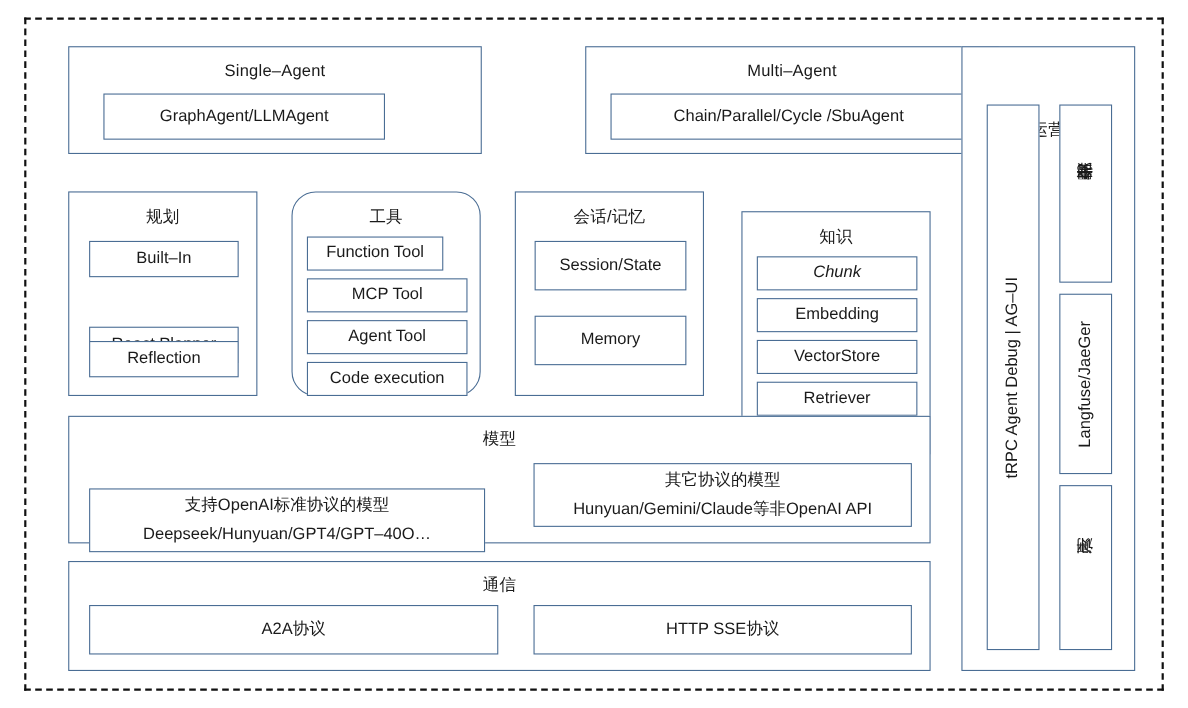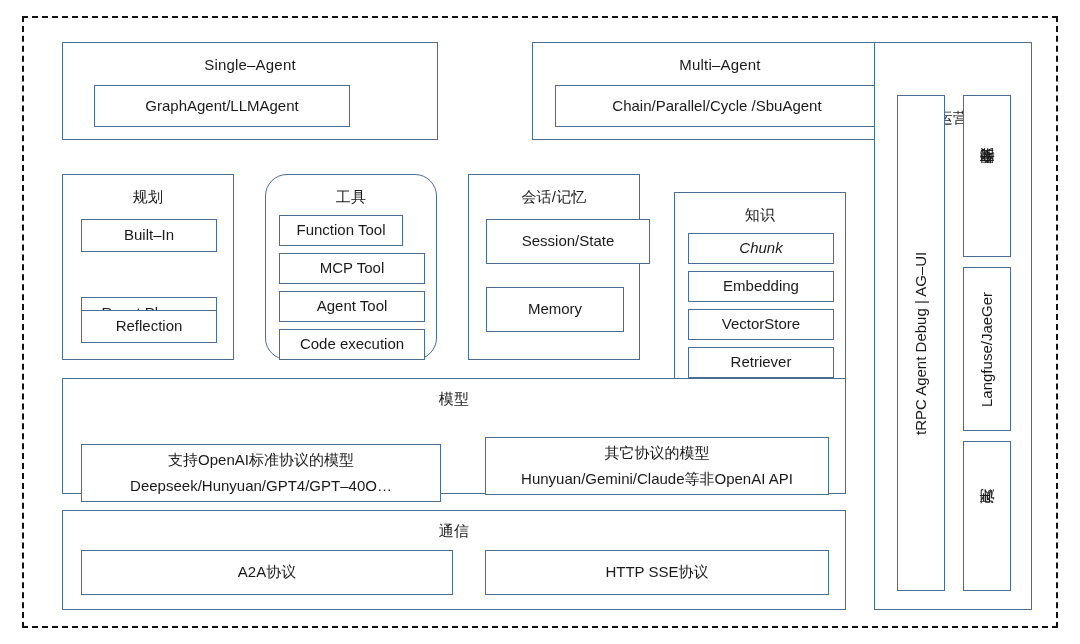--- a/index.html
+++ b/index.html
@@ -103,39 +103,39 @@
   <div class="box" style="left:265px; top:174px; width:172px; height:186px;border-radius:22px;">
     <div class="group-title" style="top:13px;">工具</div>
     <div class="leaf" style="left:13px; top:40px; width:124px; height:31px;">Function Tool</div>
     <div class="leaf" style="left:13px; top:78px; width:146px; height:31px;">MCP Tool</div>
     <div class="leaf" style="left:13px; top:116px; width:146px; height:31px;">Agent Tool</div>
     <div class="leaf" style="left:13px; top:154px; width:146px; height:31px;">Code execution</div>
   </div>
 
   <div class="box" style="left:468px; top:174px; width:172px; height:186px;">
     <div class="group-title" style="top:13px;">会话/记忆</div>
-    <div class="leaf" style="left:17px; top:44px; width:164px; height:45px;">Session/State</div>
+    <div class="leaf" style="left:17px; top:44px; width:138px; height:45px;">Session/State</div>
     <div class="leaf" style="left:17px; top:112px; width:138px; height:45px;">Memory</div>
   </div>
 
   <div class="box" style="left:674px; top:170px; width:172px; height:221px;margin-top:22px;">
     <div class="group-title" style="top:13px;">知识</div>
     <div class="leaf" style="left:13px; top:40px; width:146px; height:31px;font-style:italic;">Chunk</div>
     <div class="leaf" style="left:13px; top:78px; width:146px; height:31px;">Embedding</div>
     <div class="leaf" style="left:13px; top:116px; width:146px; height:31px;">VectorStore</div>
     <div class="leaf" style="left:13px; top:154px; width:146px; height:31px;">Retriever</div>
   </div>
 
   <div class="box" style="left:62px; top:378px; width:784px; height:116px;">
     <div class="group-title" style="top:11px;">模型</div>
     <div class="leaf two-line" style="left:18px; top:42px; width:360px; height:58px;margin-top:23px;">
       <span class="ln">支持OpenAI标准协议的模型</span>
       <span class="ln">Deepseek/Hunyuan/GPT4/GPT–40O…</span>
     </div>
-    <div class="leaf two-line" style="left:422px; top:42px; width:344px; height:58px;margin-top:16px;">
+    <div class="leaf two-line" style="left:422px; top:42px; width:344px; height:58px;">
       <span class="ln">其它协议的模型</span>
       <span class="ln">Hunyuan/Gemini/Claude等非OpenAI API</span>
     </div>
   </div>
 
   <div class="box" style="left:62px; top:510px; width:784px; height:100px;">
     <div class="group-title" style="top:11px;">通信</div>
     <div class="leaf" style="left:18px; top:39px; width:372px; height:45px;">A2A协议</div>
     <div class="leaf" style="left:422px; top:39px; width:344px; height:45px;">HTTP SSE协议</div>
   </div>

